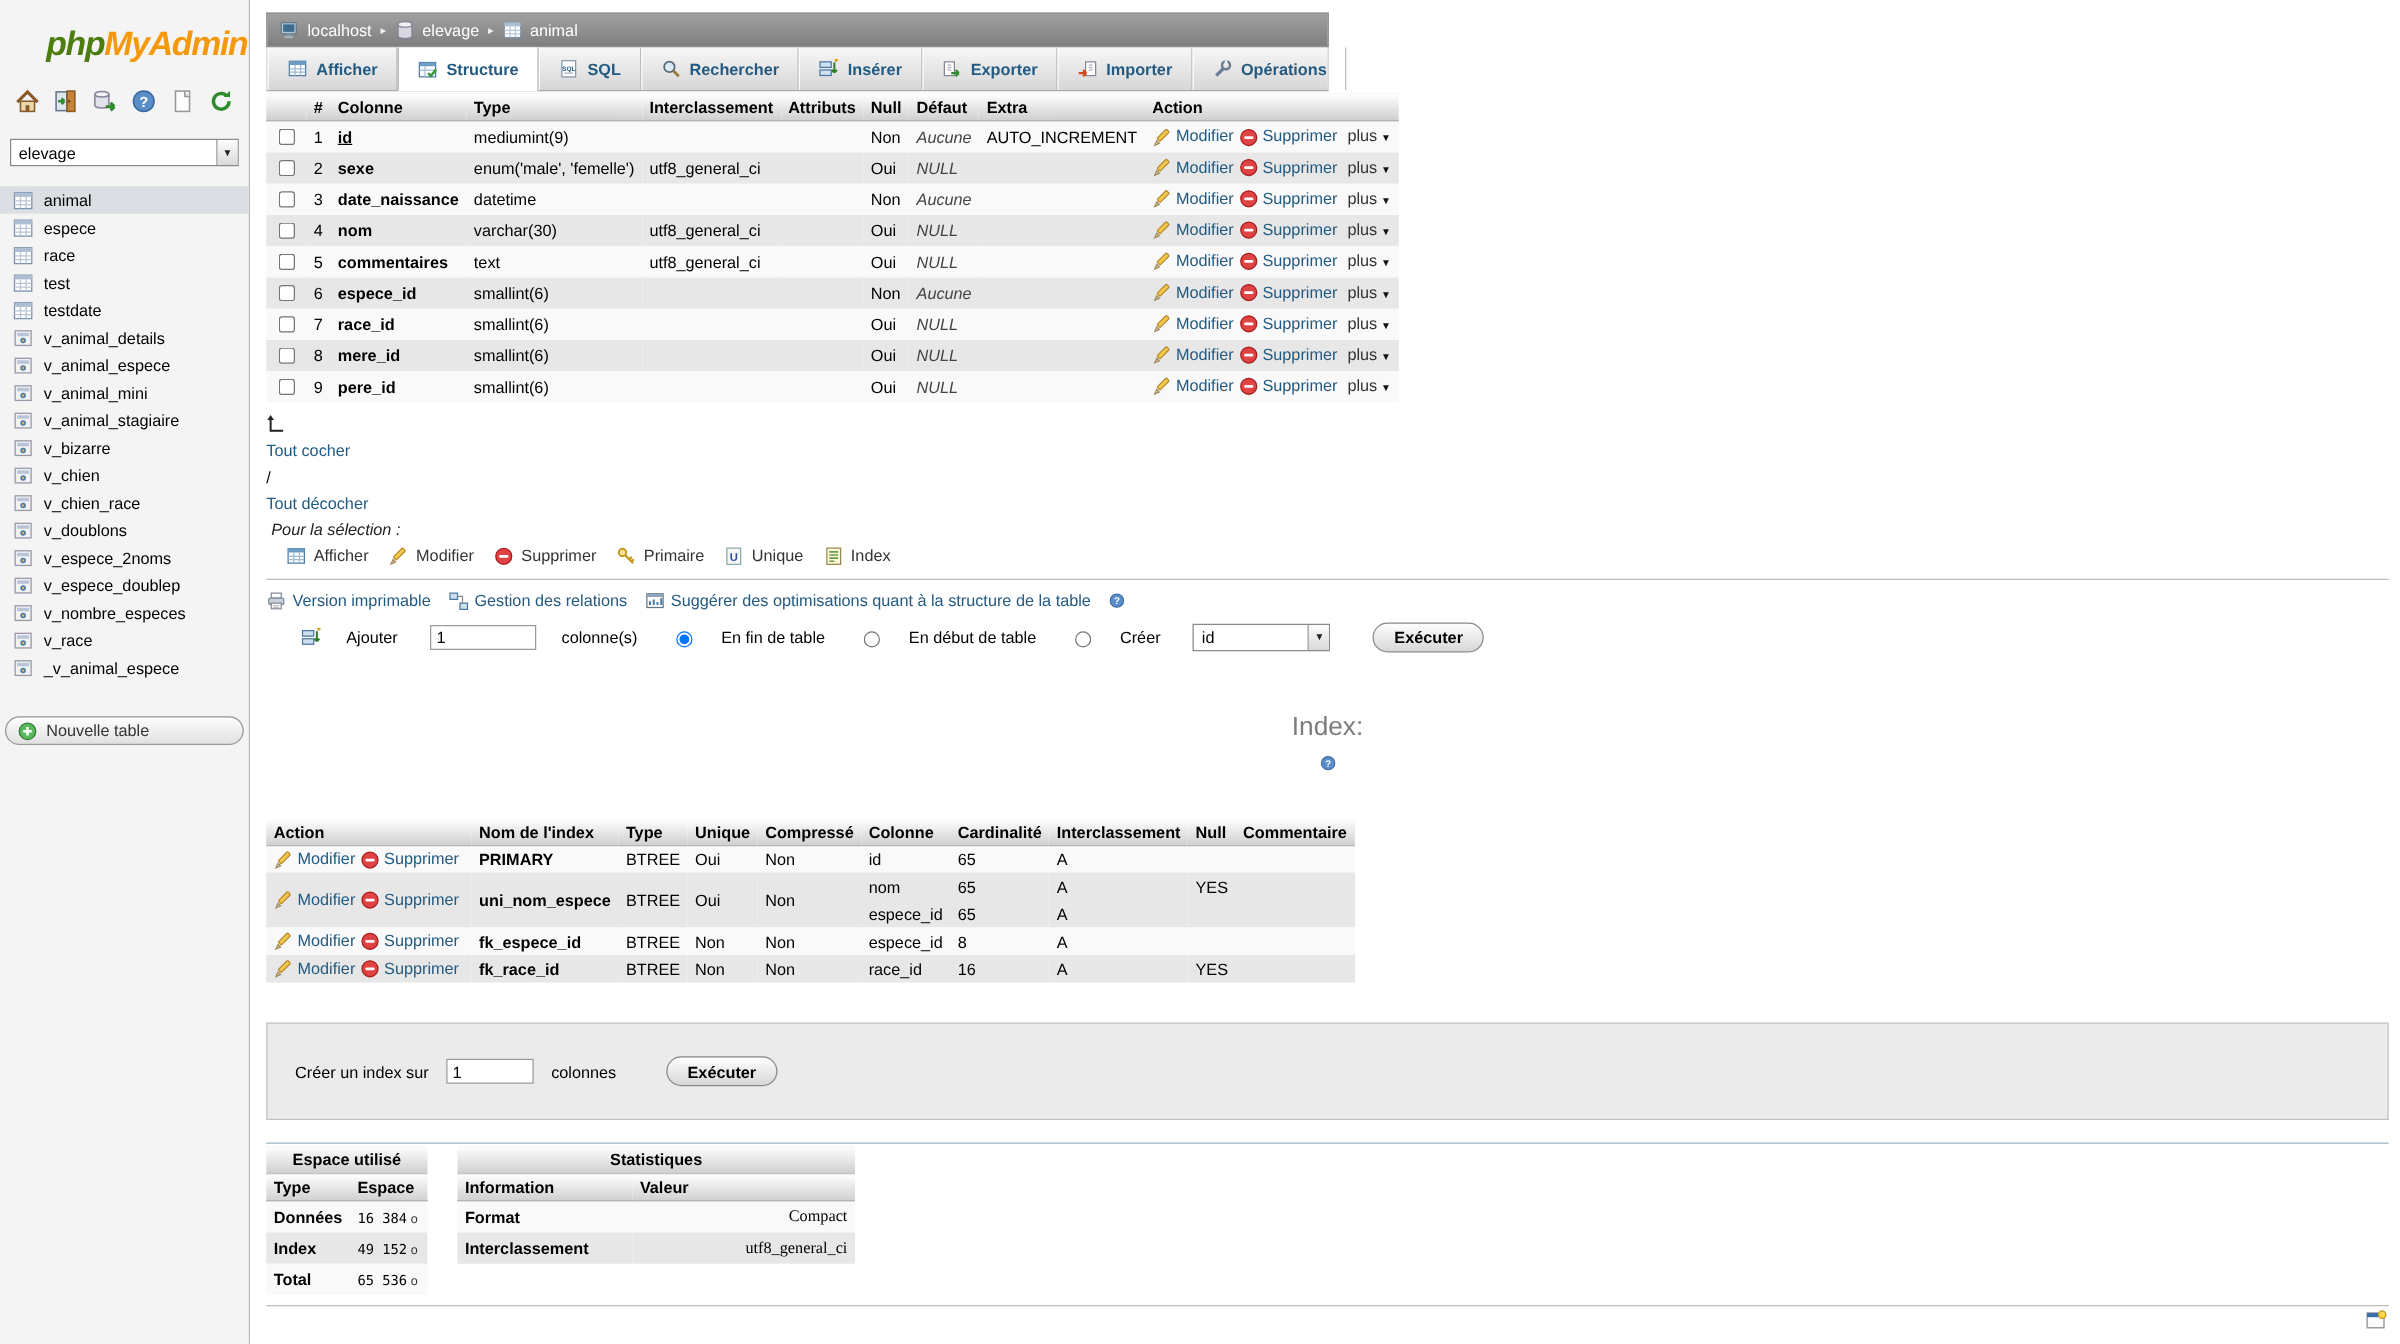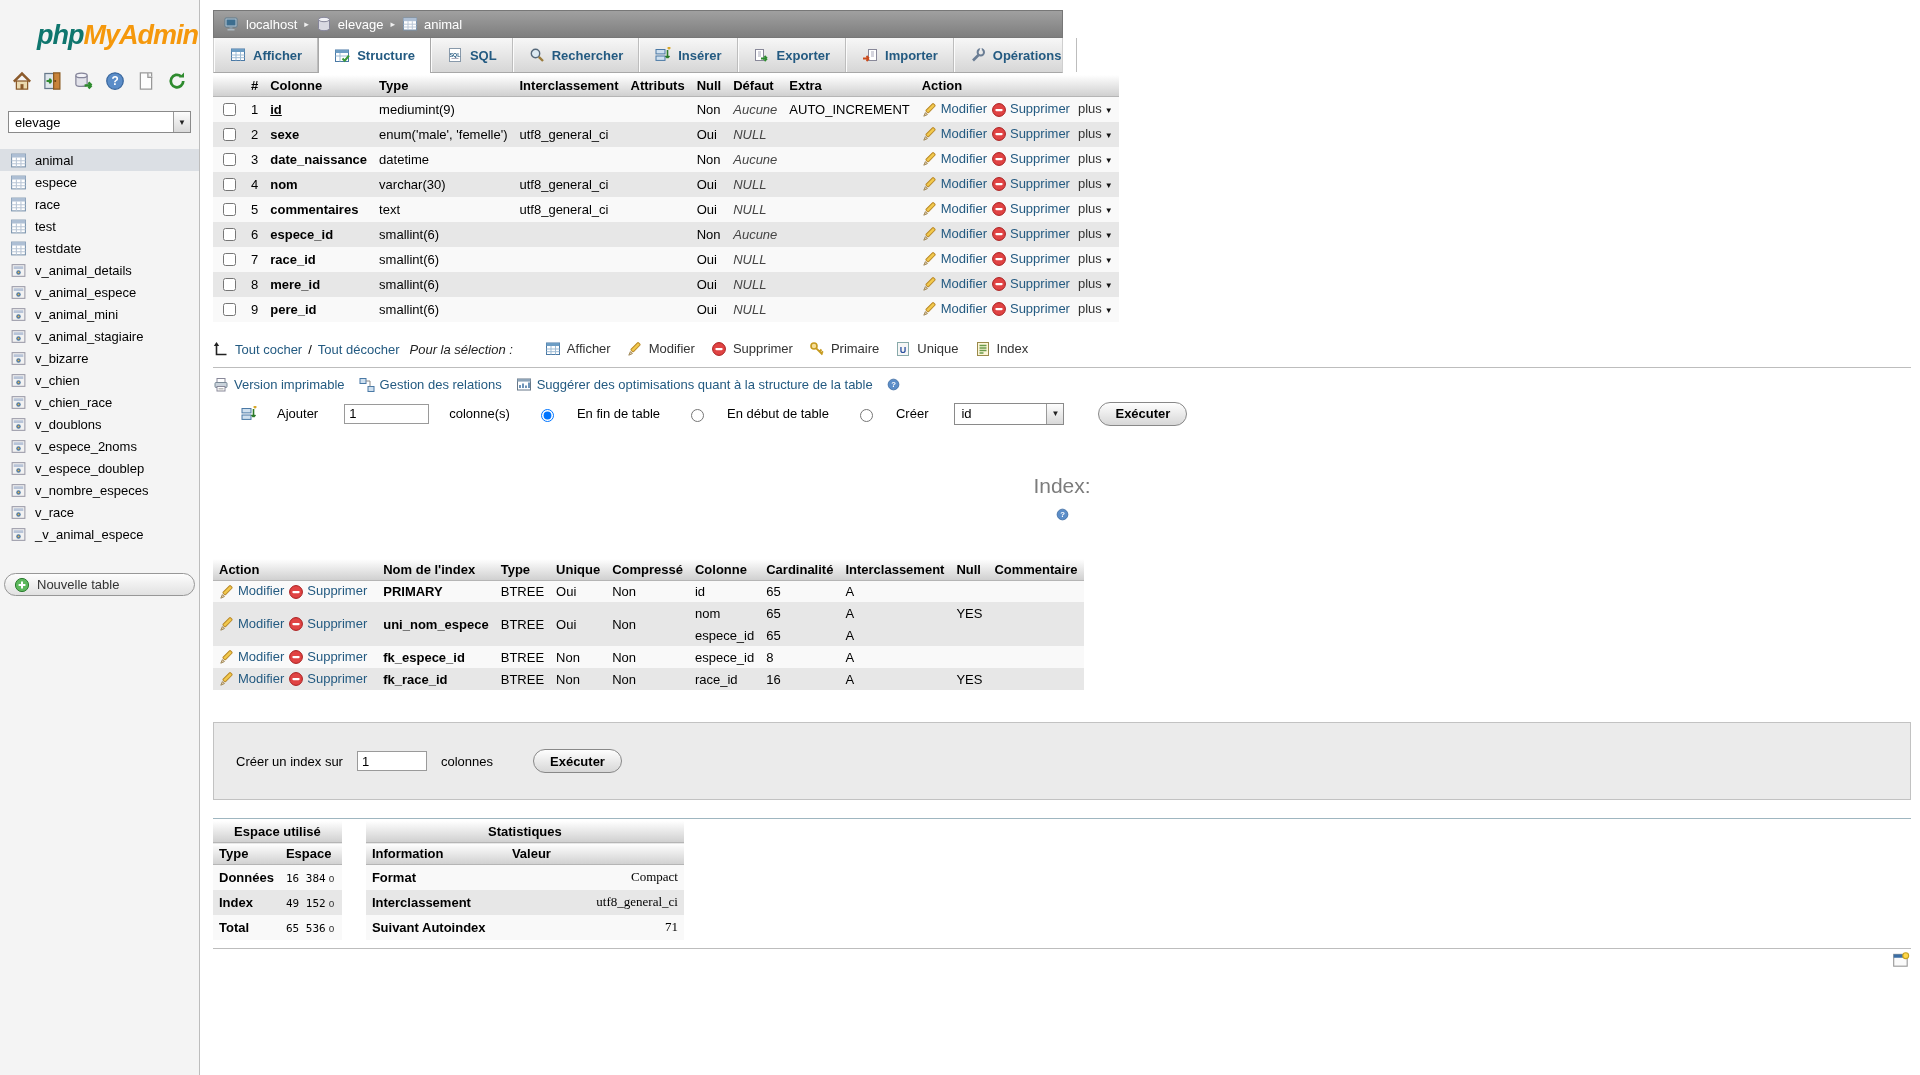--- a/index.html
+++ b/index.html
@@ -15,21 +15,21 @@
   .i13 { width:13px; height:13px; }
   .i17 { width:17px; height:17px; }
   .i20 { width:20px; height:20px; }
 
   
   #sidebar {
     position:absolute; left:0; top:0; width:200px; height:1075px;
     background:#f4f4f4; border-right:1px solid #bdbdbd;
   }
   .logo { margin-top:20px; text-align:center; font-size:27px; font-weight:bold; font-style:italic; letter-spacing:-1px; }
-  .logo .php { color:#0f766e;margin-left:36px; }
+  .logo .php { color:#4d7c0f;margin-left:36px; }
   .logo .mya { color:#f5980c; }
   .navicons { margin-top:20px; display:flex; justify-content:center; gap:11px; align-items:center; }
   .selectbox {
     height:22px; border:1px solid #8a8a8a; background:#fff;
     display:flex; align-items:center; font-size:13px;
   }
   .selectbox .val { flex:1; padding:0 6px; overflow:hidden; white-space:nowrap; }
   .selectbox .arr {
     width:17px; height:100%; border-left:1px solid #9a9a9a;
     background:linear-gradient(#fdfdfd,#d9d9d9); display:flex; align-items:center; justify-content:center;
@@ -79,21 +79,21 @@
   tr.odd  { background:#f9f9f9; }
   #structure-table { width:850px; margin-top:2px; }
   .colname { font-weight:bold; }
   .colname.pk { text-decoration:underline; }
   .muted-italic { font-style:italic; color:#444; }
   .actioncell a { margin-right:4px; }
   .actioncell .i { margin-right:3px; }
   .plus-lbl { color:#333; margin-left:4px; }
   .caret { font-size:8px; color:#111; margin-left:3px; }
 
-  #selection-bar { margin-top:19px; display:flex; align-items:flex-end; gap:6px; width:1085px; }
+  #selection-bar { margin-top:9px; display:flex; align-items:flex-start; gap:6px; width:1085px;flex-direction:column; }
   #selection-bar .ital { font-style:italic; color:#222; margin:0 10px 0 4px; }
   .selact { display:flex; align-items:center; gap:6px; margin-left:16px; color:#333; cursor:pointer; }
 
   hr.rule { border:none; border-top:1px solid #bdbdbd; margin:10px 0 0 0; width:1698px; }
   hr.rule-teal { border:none; border-top:1px solid #9fb6c0; margin:18px 0 0 0; width:1698px; }
 
   #tools-row { margin-top:9px; display:flex; align-items:center; gap:5px; }
   #tools-row a { display:flex; align-items:center; gap:5px; margin-right:9px; }
 
   #add-row { margin-top:9px; display:flex; align-items:center; gap:20px;padding-left:28px; }
@@ -1013,24 +1013,20 @@
       </thead>
       <tbody>
           <tr class="odd">
             <td class="lab">Format</td>
             <td class="val mono">Compact</td>
           </tr>
           <tr class="even">
             <td class="lab">Interclassement</td>
             <td class="val mono">utf8_general_ci</td>
           </tr>
-          <tr class="odd">
-            <td class="lab">Suivant Autoindex</td>
-            <td class="val mono">71</td>
-          </tr>
         </tbody>
     </table>
   </div>
 
   <hr class="rule" style="margin-top:8px">
   <div id="footer-row">
     <span class="i" id="window-btn">
         <svg viewBox="0 0 16 16">
           <rect x="1.5" y="3" width="12" height="10.5" fill="#fafafa" stroke="#999"></rect>
           <rect x="1.5" y="3" width="12" height="3" fill="#3b6ea5"></rect>

